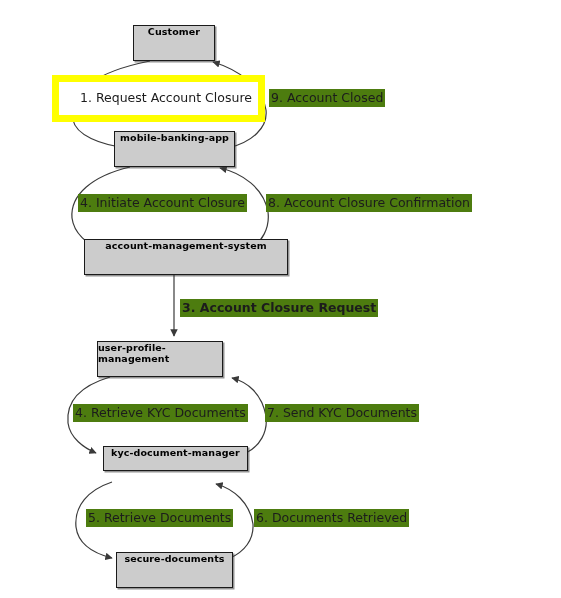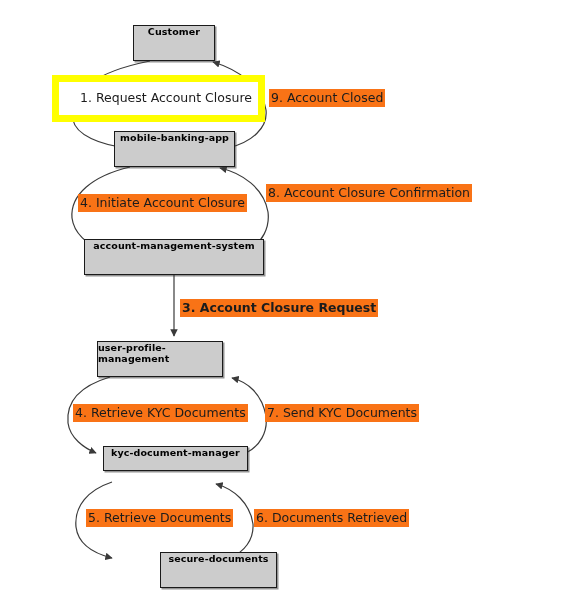--- a/index.html
+++ b/index.html
@@ -35,21 +35,21 @@
     color: #000000;
     letter-spacing: 0.1px;
     box-shadow: 1.5px 1.5px 0 rgba(60,60,60,0.55);
   }
   .edge-label {
     position: absolute;
     font-family: "DejaVu Sans", sans-serif;
     font-size: 12.5px;
     color: #1c1c1c;
     white-space: nowrap;
-    background: #f97316;
+    background: #4d7c0f;
     padding: 1px 2px;
     line-height: 16px;
   }
   .highlight-box {
     position: absolute;
     box-sizing: border-box;
     border: 7px solid #ffff00;
     background: transparent;
     pointer-events: none;
   }
@@ -85,43 +85,43 @@
 </svg>
 
 <div class="node-box" style="left:133px; top:25px; width:82px; height:36px;">
   <span>Customer</span>
 </div>
 
 <div class="node-box" style="left:114px; top:131px; width:121px; height:36px;">
   <span>mobile-banking-app</span>
 </div>
 
-<div class="node-box" style="left:84px; top:239px; width:180px; height:36px;">
+<div class="node-box" style="left:84px; top:239px; width:204px; height:36px;">
   <span>account-management-system</span>
 </div>
 
 <div class="node-box" style="left:97px; top:341px; width:126px; height:36px;">
   <span>user-profile-management</span>
 </div>
 
 <div class="node-box" style="left:103px; top:446px; width:145px; height:25px;">
   <span>kyc-document-manager</span>
 </div>
 
-<div class="node-box" style="left:116px; top:552px; width:117px; height:36px;margin-left:44px;">
+<div class="node-box" style="left:116px; top:552px; width:117px; height:36px;">
   <span>secure-documents</span>
 </div>
 
 <div class="edge-label" style="left:78px; top:89px;">1. Request Account Closure</div>
 
 <div class="edge-label" style="left:269px; top:89px;">9. Account Closed</div>
 
 <div class="edge-label" style="left:78px; top:194px;">4. Initiate Account Closure</div>
 
-<div class="edge-label" style="left:266px; top:184px;">8. Account Closure Confirmation</div>
+<div class="edge-label" style="left:266px; top:194px;">8. Account Closure Confirmation</div>
 
 <div class="edge-label" style="left:180px; top:299px;font-weight:bold;">3. Account Closure Request</div>
 
 <div class="edge-label" style="left:73px; top:404px;">4. Retrieve KYC Documents</div>
 
 <div class="edge-label" style="left:265px; top:404px;">7. Send KYC Documents</div>
 
 <div class="edge-label" style="left:86px; top:509px;">5. Retrieve Documents</div>
 
 <div class="edge-label" style="left:254px; top:509px;">6. Documents Retrieved</div>

